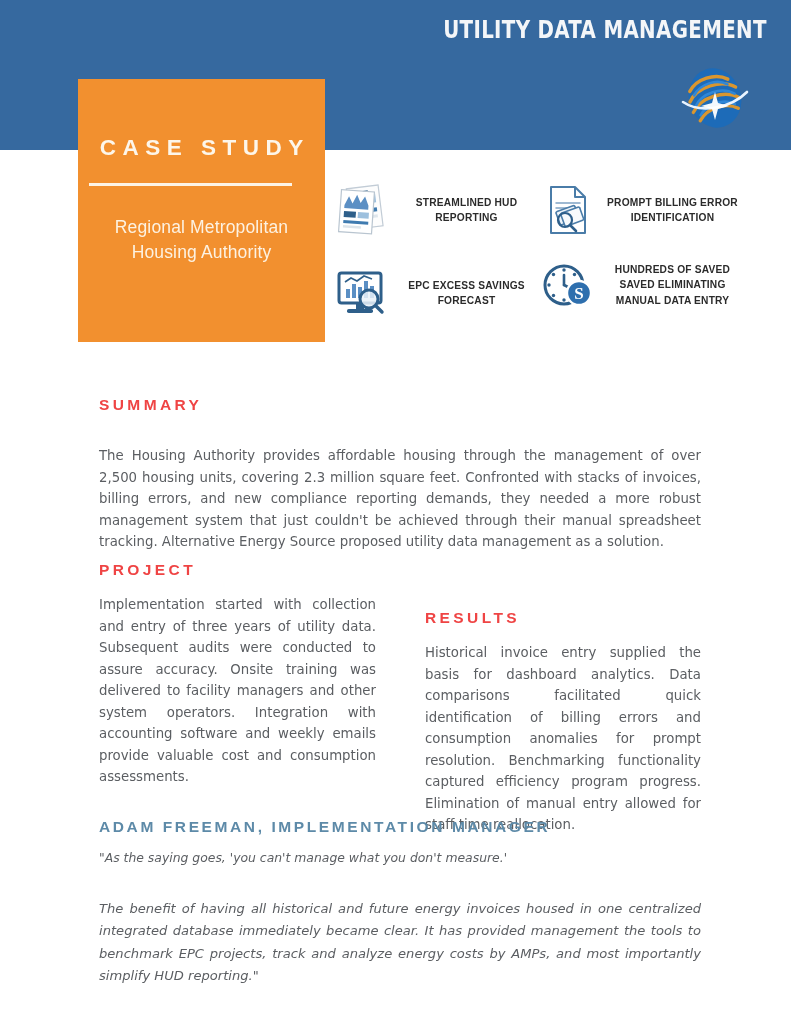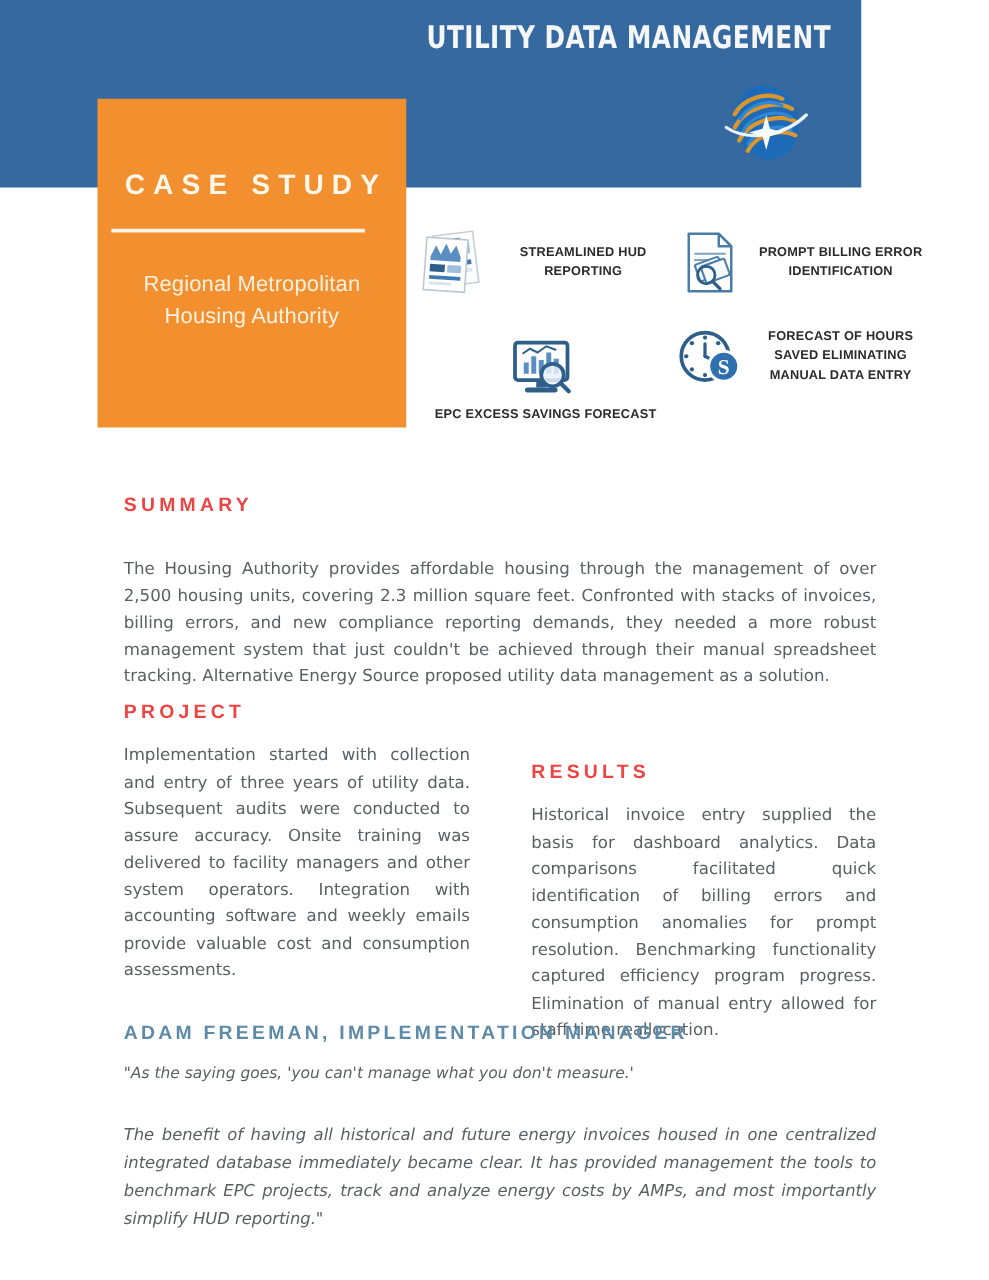--- a/index.html
+++ b/index.html
@@ -14,21 +14,21 @@
     overflow: hidden;
     font-family: "Liberation Sans", sans-serif;
     color: #53565a;
   }
 
   
   .header-band {
     position: absolute;
     left: 0;
     top: 0;
-    width: 689px;
+    width: 791px;
     height: 150px;
     background: #3a6ea5;
     background: #36699f;
   }
   .header-title {
     position: absolute;
     right: 24px;
     top: 15px;
     color: #f4f6f8;
     font-family: "Liberation Sans Narrow", "DejaVu Sans Condensed", "Liberation Sans", sans-serif;
@@ -100,21 +100,21 @@
     height: 168px;
   }
   .feature {
     position: absolute;
     display: flex;
     align-items: center;
     width: 205px;
   }
   .feature-f0 { left: 2px;   top: 3px; }
   .feature-f1 { left: 208px; top: 3px; }
-  .feature-f2 { left: 2px;   top: 86px; flex-direction: column; }
+  .feature-f2 { left: 2px;   top: 86px; }
   .feature-f3 { left: 208px; top: 78px; }
 
   .feature-icon {
     width: 60px;
     height: 58px;
     flex: 0 0 60px;
     display: flex;
     align-items: center;
     justify-content: center;
   }
@@ -313,21 +313,21 @@
           <circle cx="14.5" cy="38.5" r="1.7"></circle>
           <circle cx="10" cy="28" r="1.7"></circle>
           <circle cx="14.5" cy="17.5" r="1.7"></circle>
         </g>
         <line x1="25" y1="28" x2="25" y2="18" stroke="#2e5f8a" stroke-width="2.6" stroke-linecap="round"></line>
         <line x1="25" y1="28" x2="33" y2="32" stroke="#2e5f8a" stroke-width="2.6" stroke-linecap="round"></line>
         <circle cx="40" cy="36" r="12" fill="#2e6fae" stroke="#ffffff" stroke-width="2.4"></circle>
         <text x="40" y="42" text-anchor="middle" font-family="Liberation Serif, serif" font-size="17" font-weight="bold" fill="#ffffff">S</text>
       </svg>
     </div>
-    <div class="feature-label">FORECAST OF HOURS SAVED ELIMINATING MANUAL DATA ENTRY</div>
+    <div class="feature-label">HUNDREDS OF SAVED SAVED ELIMINATING MANUAL DATA ENTRY</div>
   </div>
 
 </div>
 
 <div class="summary-block">
   <div class="section-head">SUMMARY</div>
   <div class="body-text">The Housing Authority provides affordable housing through the management of over 2,500 housing units, covering 2.3 million square feet.  Confronted with stacks of invoices, billing errors, and new compliance reporting demands, they needed a more robust management system that just couldn't be achieved through their manual spreadsheet tracking. Alternative Energy Source proposed utility data management as a solution.</div>
 </div>
 
 <div class="project-block">

